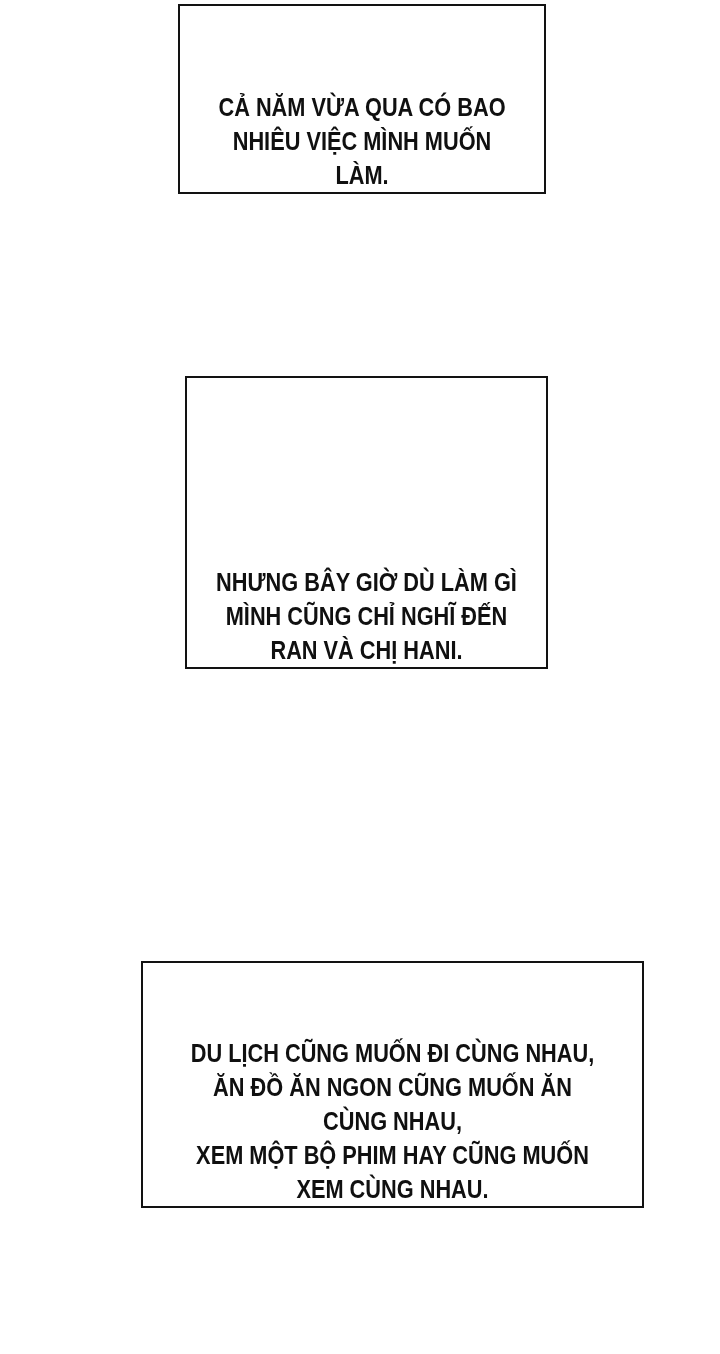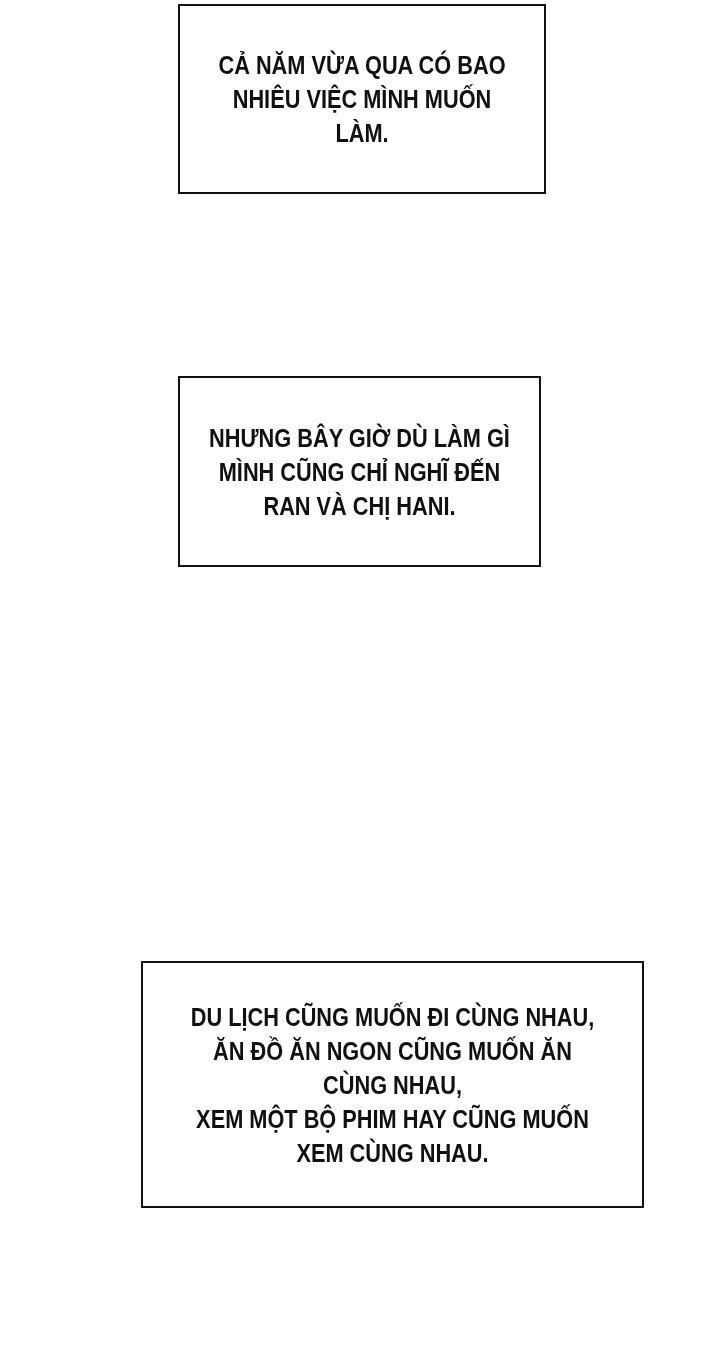--- a/index.html
+++ b/index.html
@@ -14,37 +14,37 @@
     background: #ffffff;
     overflow: hidden;
     font-family: "Liberation Sans", sans-serif;
   }
   .panel {
     position: absolute;
     box-sizing: border-box;
     border: 2px solid #121212;
     background: #ffffff;
     display: flex;
-    align-items: center;
+    align-items: flex-end;
     justify-content: center;
   }
   .panel-text {
     white-space: pre-line;
     text-align: center;
     font-weight: bold;
     font-size: 25px;
     line-height: 34px;
     color: #101010;
     letter-spacing: 0px;
     transform: scaleX(0.87);
     transform-origin: 50% 50%;
     width: 114%;
   }
   #panel-1 { left: 178px; top: 4px;   width: 368px; height: 190px; }
-  #panel-2 { left: 178px; top: 376px; width: 363px; height: 191px; }
+  #panel-2 { left: 185px; top: 376px; width: 363px; height: 293px; }
   #panel-3 { left: 117px; top: 961px; width: 503px; height: 247px; margin-left: 24px; }
 </style>
 </head>
 <body>
 
 <div class="page">
 
   <div class="panel" id="panel-1">
     <div class="panel-text">CẢ NĂM VỪA QUA CÓ BAO
 NHIÊU VIỆC MÌNH MUỐN

